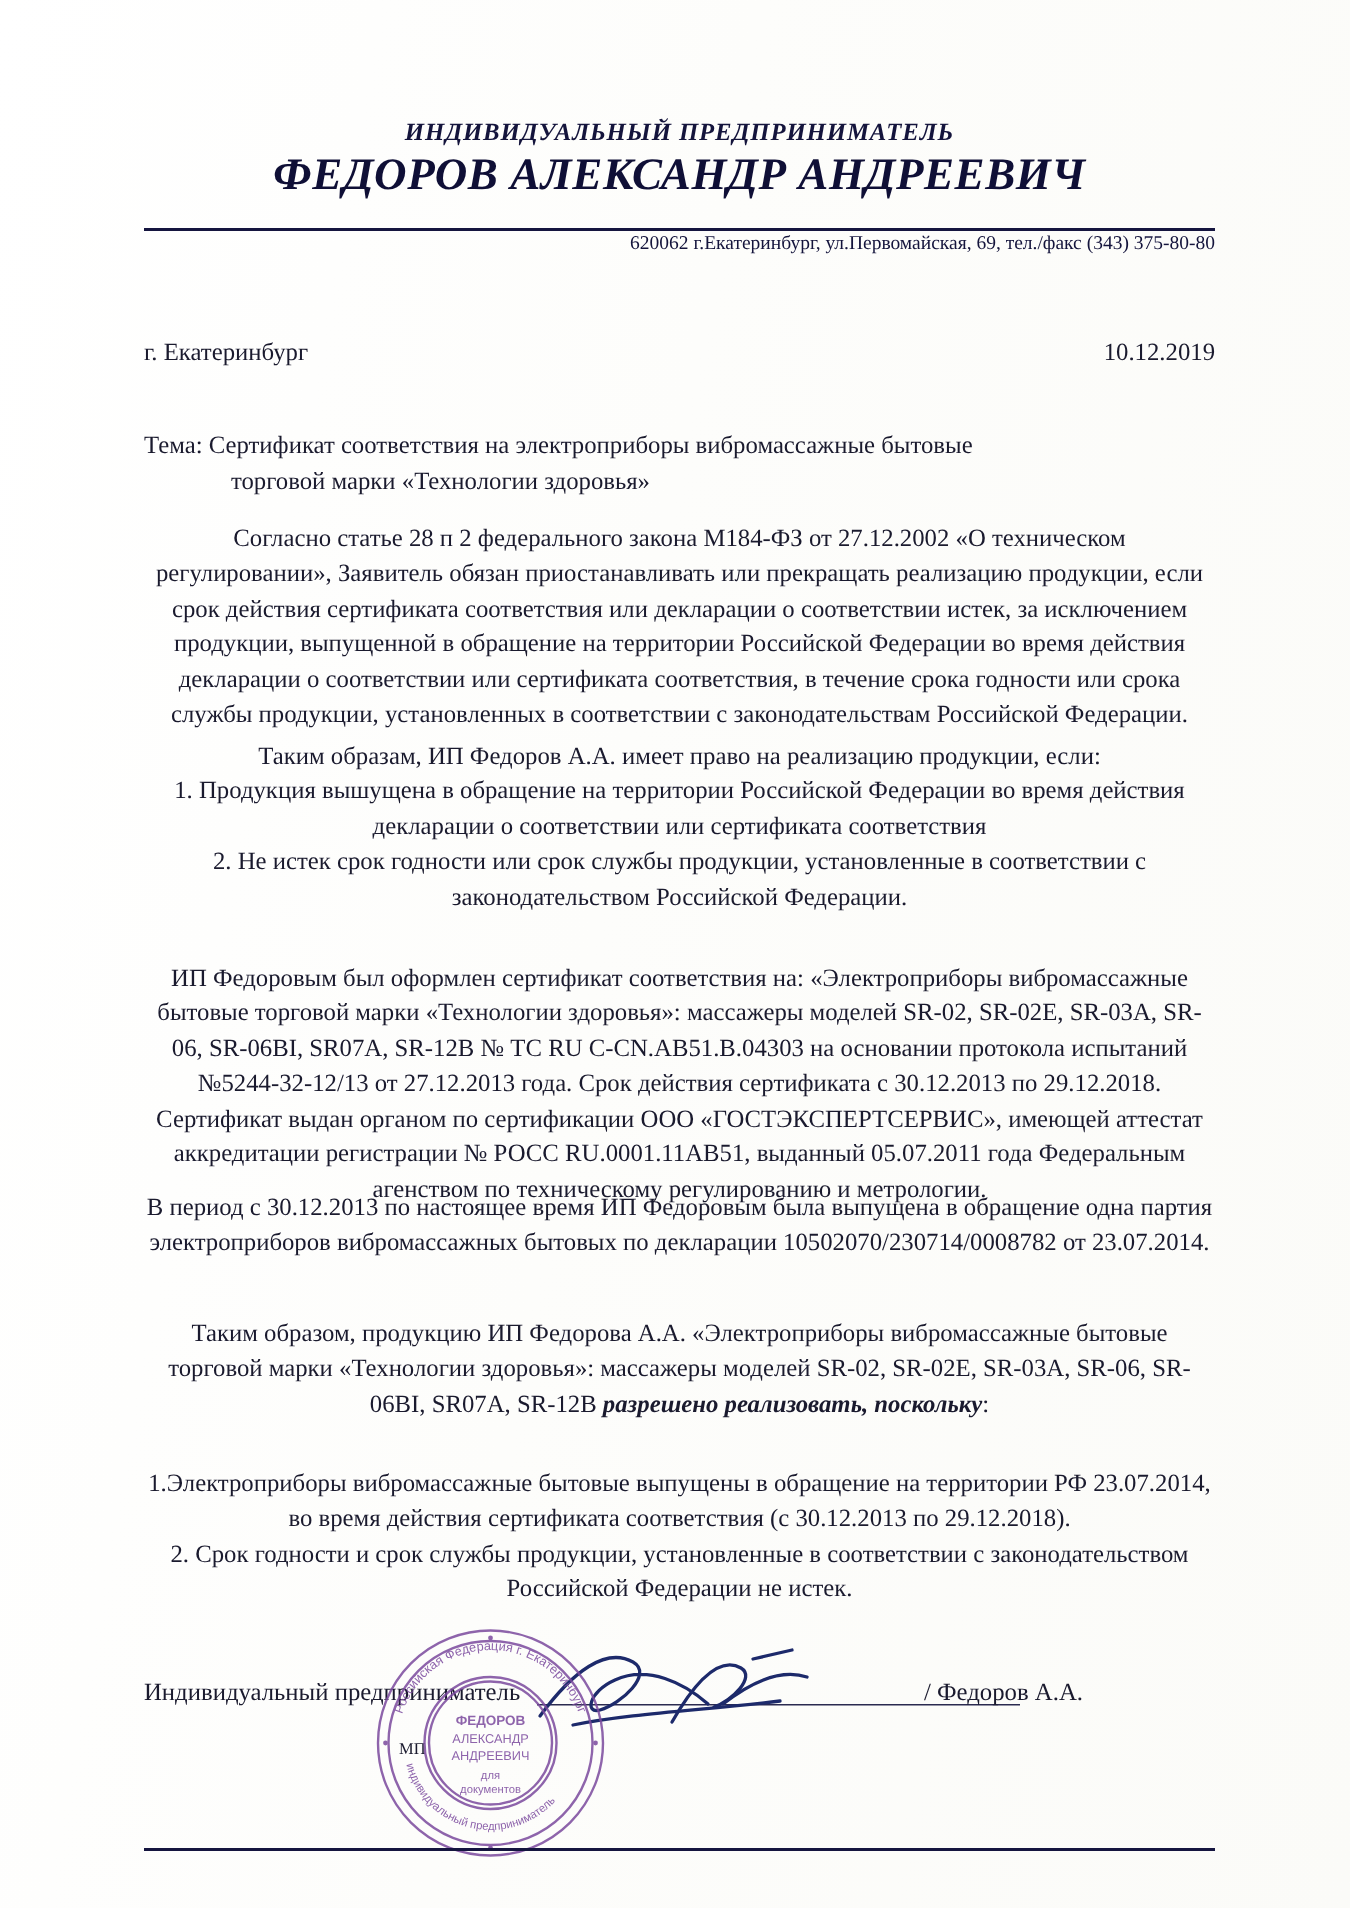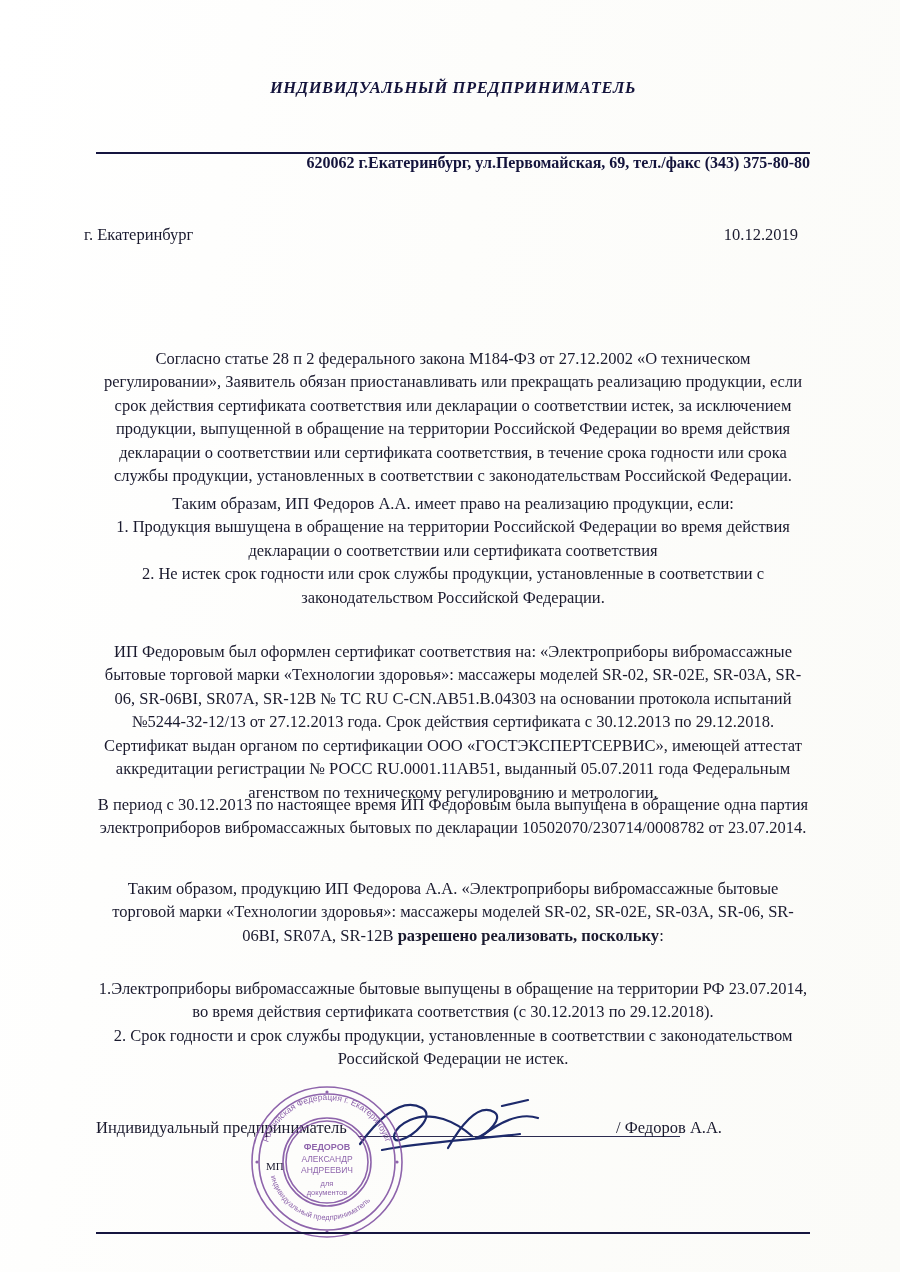--- a/index.html
+++ b/index.html
@@ -81,29 +81,29 @@
     width: 714px;
     height: 2px;
     background: #15153f;
   }
   .lh-address {
     position: absolute;
     left: 96px;
     top: 154px;
     width: 714px;
     text-align: right;
-    font-weight: bold;
-    font-size: 16px;
+    font-weight: normal;
+    font-size: 13px;
     color: #14143c;
   }
 
   
   .cityrow {
     position: absolute;
-    left: 84px;
+    left: 96px;
     top: 225px;
     width: 714px;
     font-size: 16.5px;
   }
   .cityrow .city { float: left; }
   .cityrow .date { float: right; }
 
   
   .subject {
     position: absolute;
@@ -123,21 +123,21 @@
     line-height: 1.42;
     text-align: center;
   }
   .p1 { top: 347px; }
   .p2 { top: 492px; }
   .p3 { top: 640px; }
   .p4 { top: 793px; }
   .p5 { top: 877px; }
   .p6 { top: 977px; }
 
-  .bold { font-weight: bold; }
+  .bold { font-weight: bold; font-style: italic; }
 
   
   .sign-row {
     position: absolute;
     left: 96px;
     top: 1118px;
     width: 714px;
     font-size: 16.5px;
   }
   .sign-label { position: absolute; left: 0; top: 0; }
@@ -185,29 +185,34 @@
 <body>
 
 <div class="page">
   <div class="paper-tint"></div>
 
 
   <div class="content">
 
     <div class="letterhead">
       <div class="lh-line1">ИНДИВИДУАЛЬНЫЙ ПРЕДПРИНИМАТЕЛЬ</div>
+      <div class="lh-line2">ФЕДОРОВ АЛЕКСАНДР АНДРЕЕВИЧ</div>
     </div>
     <div class="lh-rule"></div>
     <div class="lh-address">620062 г.Екатеринбург, ул.Первомайская, 69, тел./факс (343) 375-80-80</div>
 
     <div class="cityrow">
       <span class="city">г. Екатеринбург</span>
       <span class="date">10.12.2019</span>
     </div>
 
+    <div class="subject">
+      <div class="ln1">Тема: Сертификат соответствия на  электроприборы вибромассажные бытовые</div>
+      <div class="ln2">торговой марки «Технологии здоровья»</div>
+    </div>
 
     <div class="para p1">Согласно статье 28 п 2 федерального закона М184-ФЗ от 27.12.2002 «О техническом регулировании», Заявитель обязан приостанавливать или прекращать реализацию продукции, если срок действия сертификата соответствия или декларации о соответствии истек, за исключением продукции, выпущенной в обращение на территории Российской Федерации во время действия декларации о соответствии или сертификата соответствия, в течение срока годности или срока службы продукции, установленных в соответствии с законодательствам Российской Федерации.</div>
     <div class="para p2" style="white-space:pre-line">Таким образам, ИП Федоров А.А. имеет право на реализацию продукции, если:
 1. Продукция вышущена в обращение на территории Российской Федерации во время действия декларации о соответствии или сертификата соответствия
 2. Не истек срок годности или срок службы продукции, установленные в соответствии с законодательством Российской Федерации.</div>
     <div class="para p3">ИП Федоровым был оформлен сертификат соответствия на: «Электроприборы вибромассажные бытовые торговой марки «Технологии здоровья»: массажеры моделей SR-02, SR-02E, SR-03A, SR-06, SR-06BI, SR07A, SR-12B № ТС RU C-CN.AB51.В.04303 на основании протокола испытаний №5244-32-12/13 от 27.12.2013 года. Срок действия сертификата с 30.12.2013 по 29.12.2018. Сертификат выдан органом по сертификации ООО «ГОСТЭКСПЕРТСЕРВИС», имеющей аттестат аккредитации регистрации № РОСС RU.0001.11АВ51, выданный 05.07.2011 года Федеральным агенством по техническому регулированию и метрологии.</div>
     <div class="para p4">В период с 30.12.2013 по настоящее время ИП Федоровым была выпущена в обращение одна партия электроприборов вибромассажных бытовых по декларации 10502070/230714/0008782 от 23.07.2014.</div>
 
     <div class="para p5"><span>Таким образом, продукцию ИП Федорова А.А. «Электроприборы вибромассажные бытовые торговой марки «Технологии здоровья»: массажеры моделей SR-02, SR-02E, SR-03A, SR-06, SR-06BI, SR07A, SR-12В </span><span class="bold">разрешено реализовать, поскольку</span><span>:</span></div>
 

